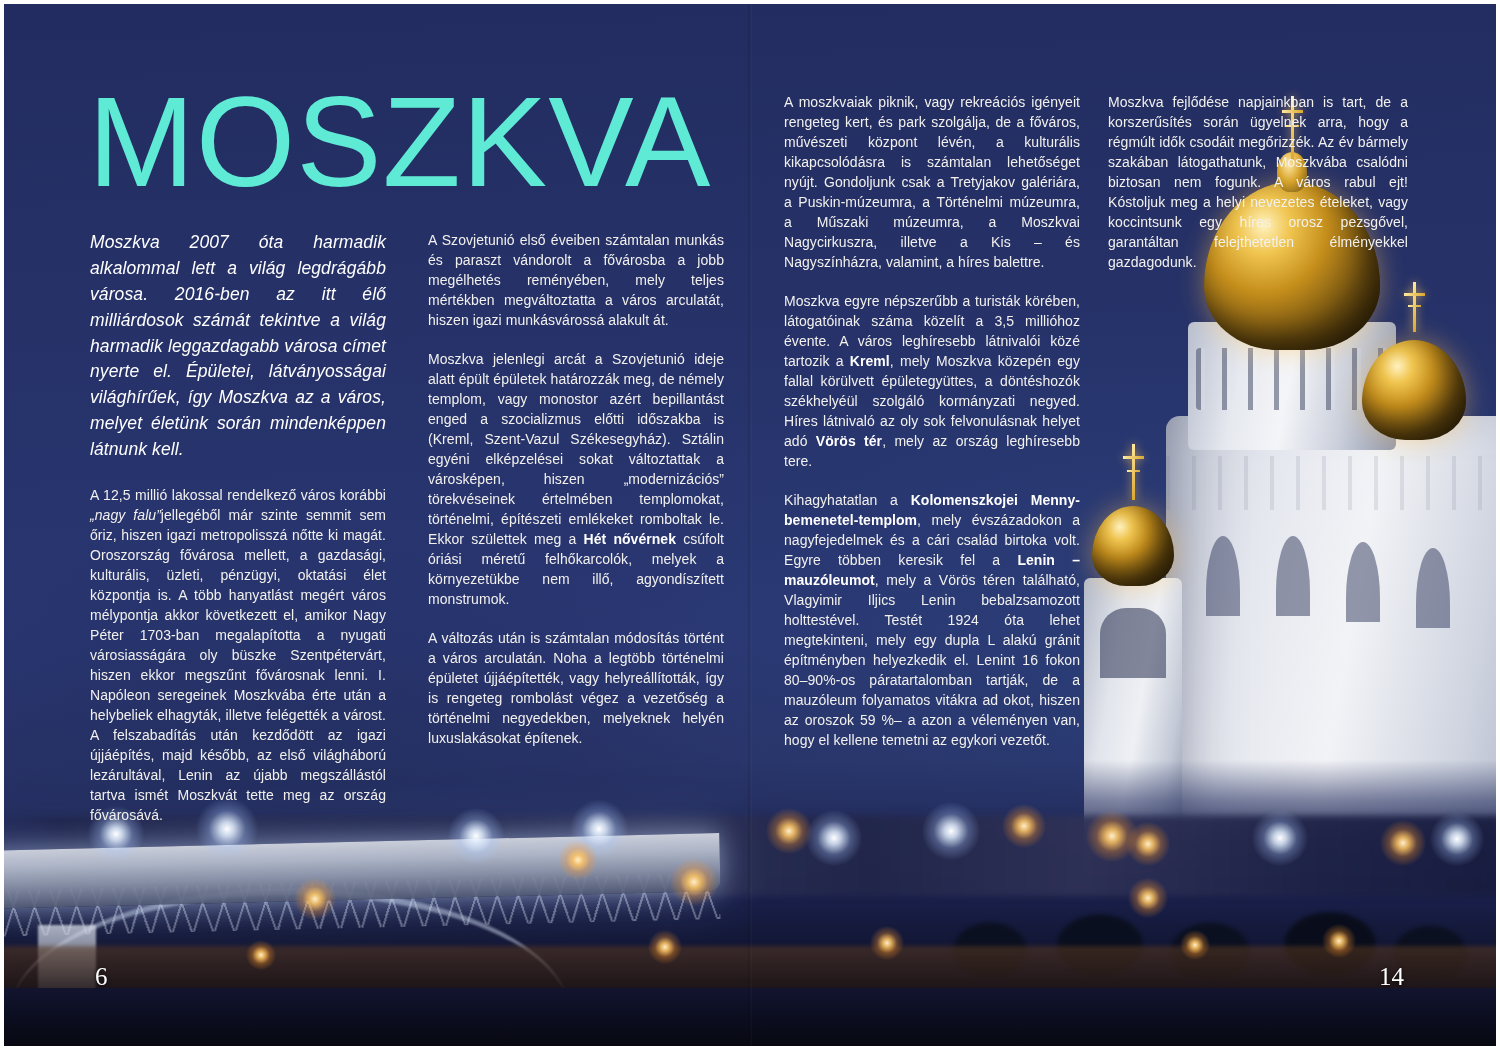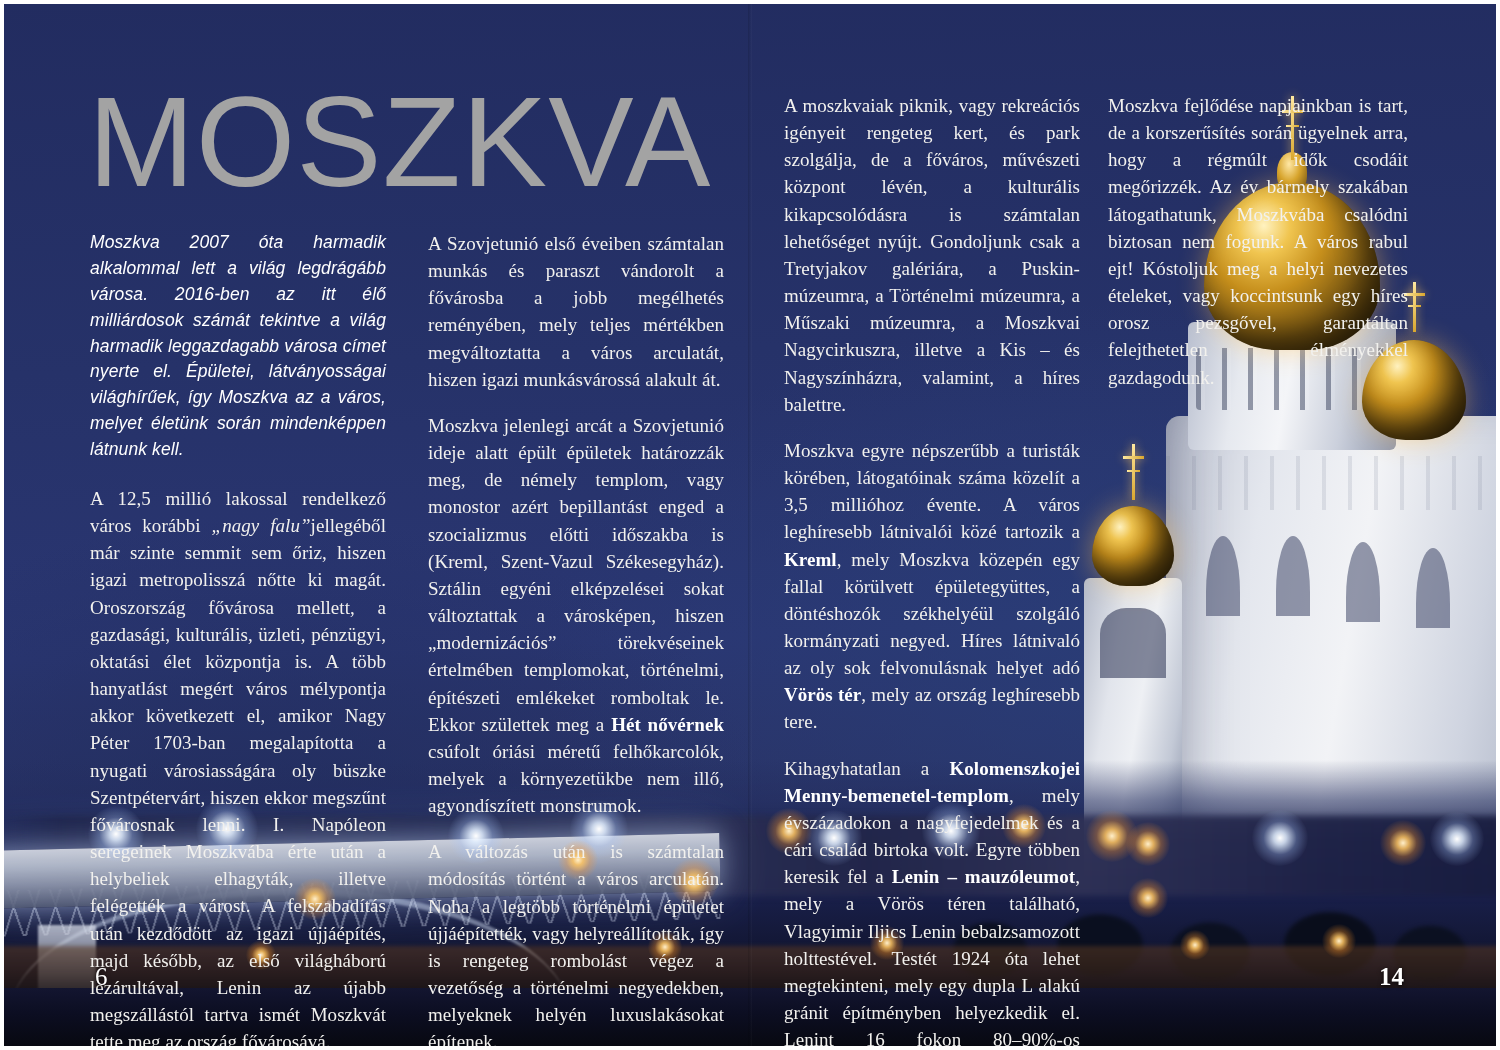--- a/index.html
+++ b/index.html
@@ -287,21 +287,21 @@
   
   .title {
     position: absolute;
     left: 88px;
     top: 78px;
     font-family: "Liberation Sans", sans-serif;
     font-weight: 300;
     font-size: 128px;
     letter-spacing: 1px;
     line-height: 1;
-    color: #a3a3a3;
+    color: #5eead4;
     white-space: nowrap;
   }
 
   .col {
     position: absolute;
     width: 296px;
     color: #f4f3f0;
   }
   .col1 { left: 90px;  top: 230px; }
   .col2 { left: 412px; top: 230px; margin-left: 16px; }
@@ -313,41 +313,41 @@
     font-style: italic;
     font-size: 17.5px;
     line-height: 1.48;
     text-align: justify;
     color: #ffffff;
     margin: 0 0 22px 0;
     letter-spacing: 0.1px;
   }
 
   .body {
-    font-family: Liberation Serif, serif;
-    font-size: 19px;
+    font-family: Liberation Sans, sans-serif;
+    font-size: 14px;
     line-height: 1.43;
     text-align: justify;
     margin: 0 0 19px 0;
     color: #f2f1ee;
     letter-spacing: 0.05px;
   }
   .body:last-child { margin-bottom: 0; }
   .body b { font-weight: 700; color: #ffffff; }
   .body i { font-style: italic; }
 
   .pagenum {
     position: absolute;
     font-family: "Liberation Serif", serif;
     font-size: 25px;
     color: #ffffff;
     text-shadow: 0 1px 4px rgba(0,0,0,0.8);
   }
   .pagenum.left  { left: 95px;  top: 963px; }
-  .pagenum.right { left: 1379px; top: 963px; font-weight: bold; }
+  .pagenum.right { left: 1379px; top: 963px; }
 
   
   .trim {
     position: absolute;
     inset: 0;
     border: 4px solid #ffffff;
     pointer-events: none;
   }
   .gutter {
     position: absolute;

